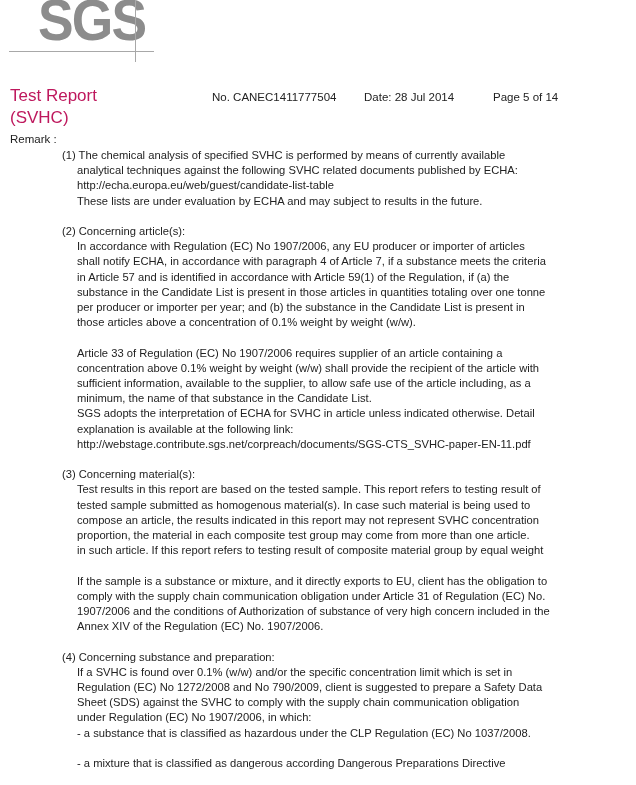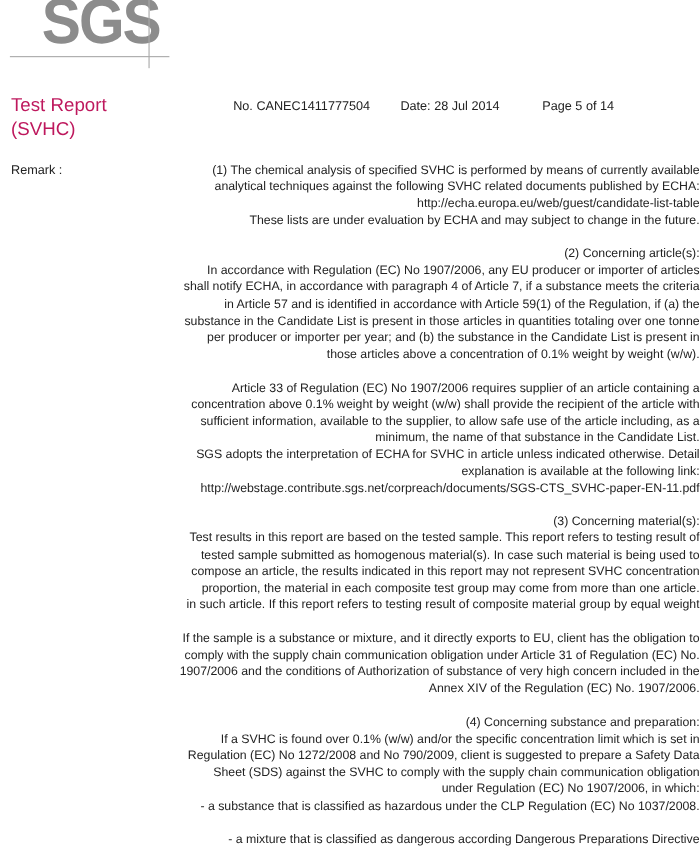--- a/index.html
+++ b/index.html
@@ -16,24 +16,24 @@
     line-height: 64px;
   }
   .logo-hline { position: absolute; left: 9px; top: 51px; width: 145px; height: 1px; background: #a8a8a8; }
   .logo-vline { position: absolute; left: 135px; top: 0; width: 1px; height: 62px; background: #a8a8a8; }
 
   .title { position: absolute; left: 10px; top: 85px; font-size: 17px; line-height: 22px; color: #be185d; }
   .meta { position: absolute; top: 90px; font-size: 11.5px; color: #222; line-height: 14px; }
   .meta-no { left: 190px; padding-left: 22px; }
   .meta-date { left: 364px; }
   .meta-page { left: 493px; }
-  .remark { position: absolute; left: 10px; top: 148px; font-size: 11.5px; line-height: 14px; color: #222; }
+  .remark { position: absolute; left: 10px; top: 132px; font-size: 11.5px; line-height: 14px; color: #222; }
 
   .content { position: absolute; left: 62px; top: 148px; width: 574px; font-size: 11.2px; line-height: 15.2px; color: #222; }
-  .section { margin: 0 0 15.2px 0; text-align: right; }
+  .section { margin: 0 0 15.2px 0; }
   .sec-head { white-space: nowrap; }
   .sec-body { padding-left: 15px; }
   .line { white-space: nowrap; display: block; }
   .para-gap { height: 15.2px; }
 </style>
 </head>
 <body>
 
 <div class="logo">
   <div class="logo-text">SGS</div>
@@ -52,21 +52,21 @@
 
 <div class="remark">Remark :</div>
 
 <div class="content">
 
   <div class="section">
     <div class="sec-head">(1) The chemical analysis of specified SVHC is performed by means of currently available</div>
     <div class="sec-body">
       <span class="line">analytical techniques against the following SVHC related documents published by ECHA:</span>
       <span class="line">http://echa.europa.eu/web/guest/candidate-list-table</span>
-      <span class="line">These lists are under evaluation by ECHA and may subject to change in the future.</span>
+      <span class="line">These lists are under evaluation by ECHA and may subject to results in the future.</span>
     </div>
   </div>
 
   <div class="section">
     <div class="sec-head">(2) Concerning article(s):</div>
     <div class="sec-body">
       <span class="line">In accordance with Regulation (EC) No 1907/2006, any EU producer or importer of articles</span>
       <span class="line">shall notify ECHA, in accordance with paragraph 4 of Article 7, if a substance meets the criteria</span>
       <span class="line">in Article 57 and is identified in accordance with Article 59(1) of the Regulation, if (a) the</span>
       <span class="line">substance in the Candidate List is present in those articles in quantities totaling over one tonne</span>

